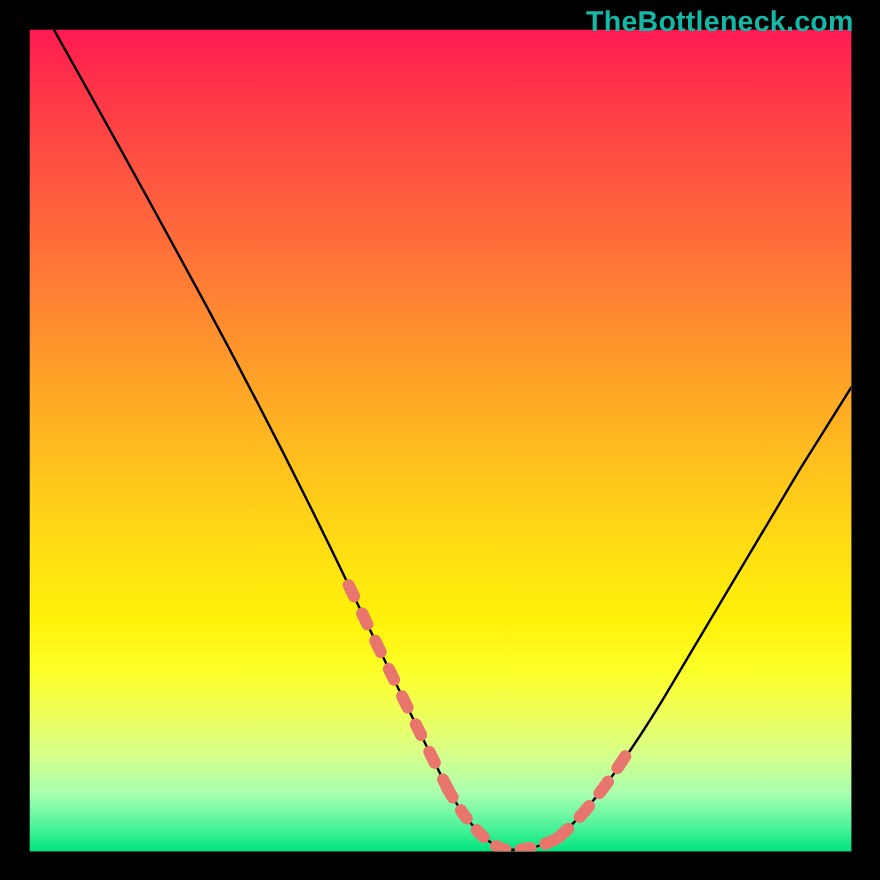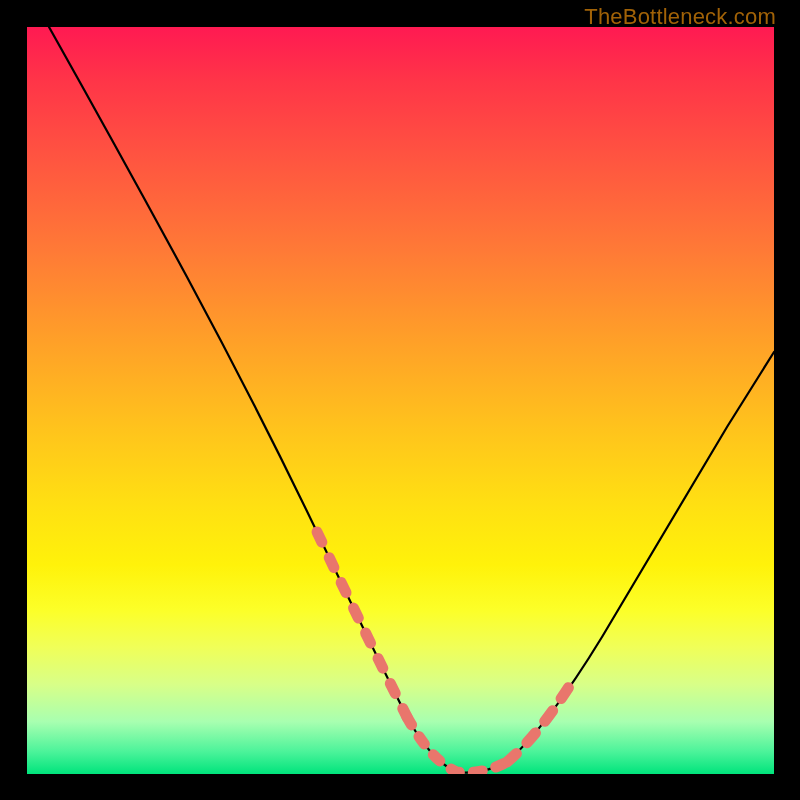--- a/index.html
+++ b/index.html
@@ -41,23 +41,23 @@
       #d8ff88 88%,
       #a8ffb0 93%,
       #4cf39a 97%,
       #00e47c 100%
     );
   }
   .attribution {
     position: absolute;
     top: 4px;
     right: 24px;
-    font-size: 22px;
-    font-weight: 400;
-    color: #a16207;
+    font-size: 26px;
+    font-weight: 700;
+    color: #14b8a6;
     letter-spacing: 0.2px;
   }
   svg.curve {
     position: absolute;
     top: 0;
     left: 0;
   }
 </style>
 </head>
 <body>

